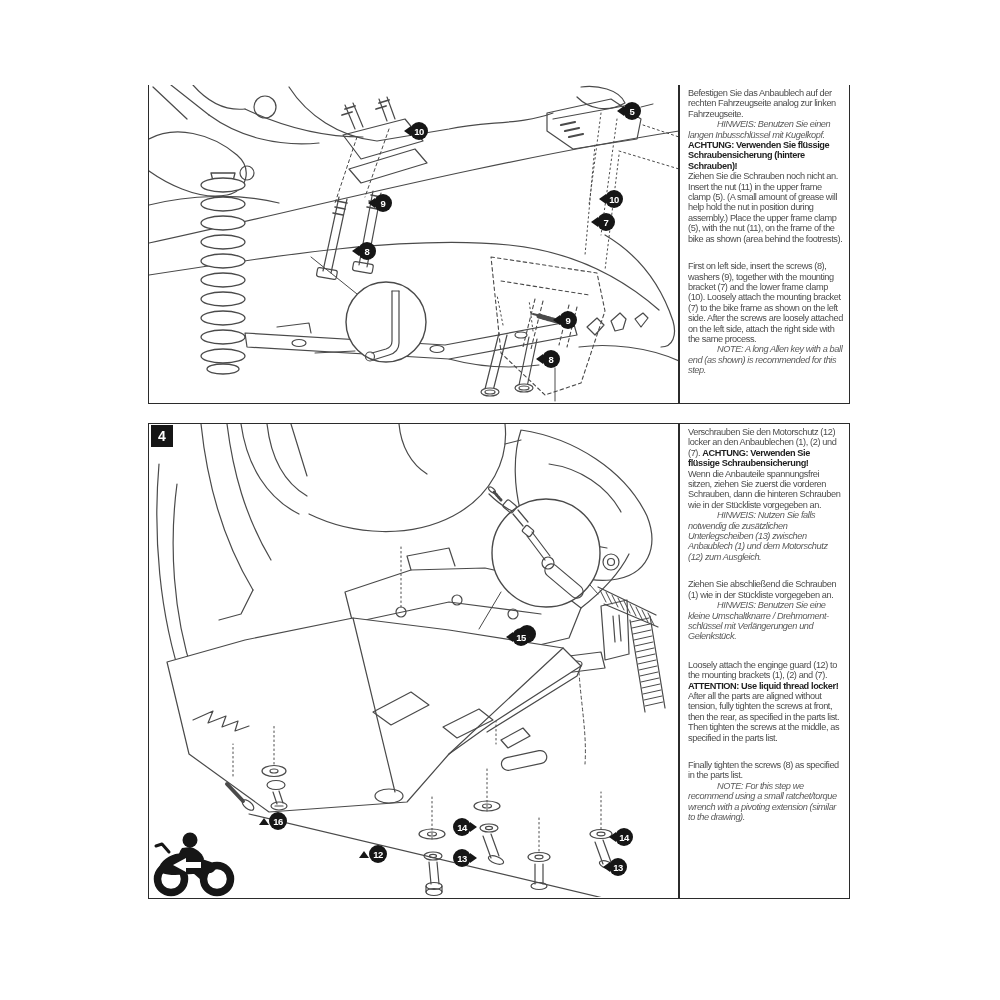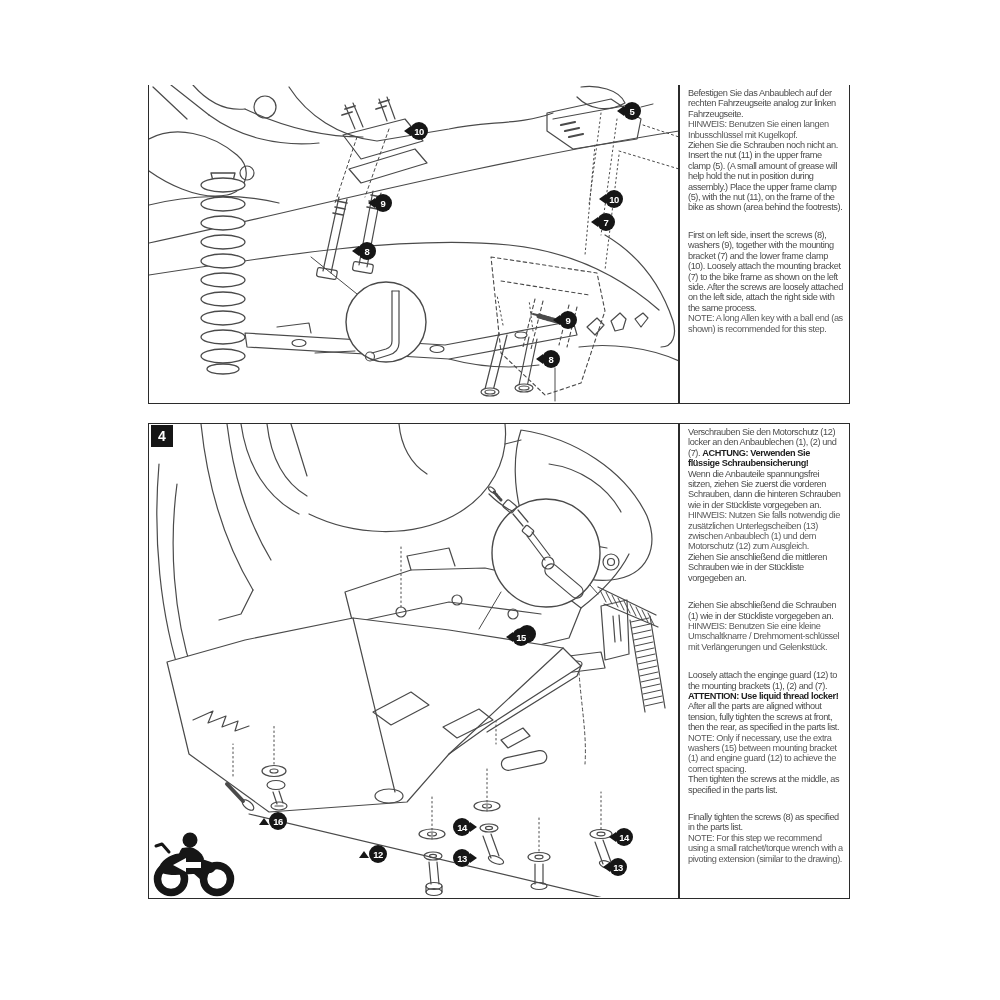--- a/index.html
+++ b/index.html
@@ -9,21 +9,21 @@
   .panel-top{top:85px;height:319px;border:1.6px solid #2b2b2b;border-top:none;}
   .panel-bottom{top:423px;height:476px;border:1.6px solid #2b2b2b;}
   .divider{position:absolute;left:529px;top:0;bottom:0;width:1.6px;background:#2b2b2b;}
   .art{position:absolute;left:0;top:0;}
   .textcol{position:absolute;left:531px;top:0;bottom:0;right:0;padding:3px 6px 4px 8px;box-sizing:border-box;
            overflow:hidden;font-size:9.2px;line-height:10.4px;letter-spacing:-0.4px;color:#4c4c4c;}
   .tblock{margin:0;}
   .gap-para{margin-top:17px;}
   .gap-section{margin-top:18px;}
   .seg-bold{font-weight:bold;color:#1f1f1f;}
-  .seg-italic{color:#5a5a5a;}
+  .seg-italic{font-style:italic;color:#5a5a5a;margin-left:29px;}
   .step-badge{position:absolute;left:2px;top:1px;width:22px;height:22px;background:#161616;color:#fff;
               display:flex;align-items:center;justify-content:center;font-size:14px;font-weight:bold;}
   #callout-layer{position:absolute;inset:0;pointer-events:none;}
   .callout{position:absolute;transform:translate(-50%,-50%);display:flex;align-items:center;z-index:6;}
   .callout.dir-up{flex-direction:row;}
   .c-circle{width:18px;height:18px;border-radius:50%;background:#161616;color:#fff;font-weight:bold;
             font-size:9.5px;letter-spacing:-0.5px;display:flex;align-items:center;justify-content:center;}
   .c-tri{width:0;height:0;}
   .dir-left .c-tri{border-top:5px solid transparent;border-bottom:5px solid transparent;
                    border-right:7px solid #161616;margin-right:-1px;order:0;}
@@ -131,20 +131,21 @@
             <path d="M243,206 L250,206"></path>
             <circle cx="221" cy="271.5" r="4.5"></circle>
           </g>
         </g>
       </svg>
     </div>
     <div class="divider"></div>
     <aside class="textcol">
         <p class="tblock"><span class="seg-normal">Befestigen Sie das Anbaublech auf der rechten Fahrzeugseite analog zur linken Fahrzeugseite.</span></p>
         <p class="tblock"><span class="seg-italic">HINWEIS: Benutzen Sie einen langen Inbusschlüssel mit Kugelkopf.</span></p>
+        <p class="tblock"><span class="seg-bold">ACHTUNG: Verwenden Sie flüssige Schraubensicherung (hintere Schrauben)!</span></p>
         <p class="tblock"><span class="seg-normal">Ziehen Sie die Schrauben noch nicht an.</span></p>
         <p class="tblock"><span class="seg-normal">Insert the nut (11) in the upper frame clamp (5). (A small amount of grease will help hold the nut in position during assembly.) Place the upper frame clamp (5), with the nut (11), on the frame of the bike as shown (area behind the footrests).</span></p>
         <p class="tblock gap-para"><span class="seg-normal">First on left side, insert the screws (8), washers (9), together with the mounting bracket (7) and the lower frame clamp (10). Loosely attach the mounting bracket (7) to the bike frame as shown on the left side. After the screws are loosely attached on the left side, attach the right side with the same process.</span></p>
         <p class="tblock"><span class="seg-italic">NOTE: A long Allen key with a ball end (as shown) is recommended for this step.</span></p>
       </aside>
   </section>
 
   <section class="panel panel-bottom">
     <div class="art">
       <svg width="530" height="473" viewBox="0 0 530 473">
@@ -270,27 +271,25 @@
           </g>
         </g>
       </svg>
     </div>
     <div class="divider"></div>
     <div class="step-badge">4</div>
     <aside class="textcol">
         <p class="tblock"><span class="seg-normal">Verschrauben Sie den Motorschutz (12) locker an den Anbaublechen (1), (2) und (7). </span><span class="seg-bold">ACHTUNG: Verwenden Sie flüssige Schraubensicherung!</span></p>
         <p class="tblock"><span class="seg-normal">Wenn die Anbauteile spannungsfrei sitzen, ziehen Sie zuerst die vorderen Schrauben, dann die hinteren Schrauben wie in der Stückliste vorgegeben an.</span></p>
         <p class="tblock"><span class="seg-italic">HINWEIS: Nutzen Sie falls notwendig die zusätzlichen Unterlegscheiben (13) zwischen Anbaublech (1) und dem Motorschutz (12) zum Ausgleich.</span></p>
-        <p class="tblock"><span class="seg-normal">Ziehen Sie anschließend die mittleren Schrauben wie in der Stückliste vorgegeben an.</span></p>
         <p class="tblock gap-para"><span class="seg-normal">Ziehen Sie abschließend die Schrauben (1) wie in der Stückliste vorgegeben an.</span></p>
         <p class="tblock"><span class="seg-italic">HINWEIS: Benutzen Sie eine kleine Umschaltknarre / Drehmoment-schlüssel mit Verlängerungen und Gelenkstück.</span></p>
         <p class="tblock gap-section"><span class="seg-normal">Loosely attach the enginge guard (12) to the mounting brackets (1), (2) and (7).</span></p>
         <p class="tblock"><span class="seg-bold">ATTENTION: Use liquid thread locker!</span></p>
         <p class="tblock"><span class="seg-normal">After all the parts are aligned without tension, fully tighten the screws at front, then the rear, as specified in the parts list.</span></p>
-        <p class="tblock"><span class="seg-italic">NOTE: Only if necessary, use the extra washers (15) between mounting bracket (1) and engine guard (12) to achieve the correct spacing.</span></p>
         <p class="tblock"><span class="seg-normal">Then tighten the screws at the middle, as specified in the parts list.</span></p>
         <p class="tblock gap-para"><span class="seg-normal">Finally tighten the screws (8) as specified in the parts list.</span></p>
         <p class="tblock"><span class="seg-italic">NOTE: For this step we recommend using a small ratchet/torque wrench with a pivoting extension (similar to the drawing).</span></p>
       </aside>
   </section>
 
   <div id="callout-layer">
       <div class="callout dir-left" style="left: 416px; top: 131px;">
         <span class="c-tri"></span>
         <span class="c-circle">10</span>

